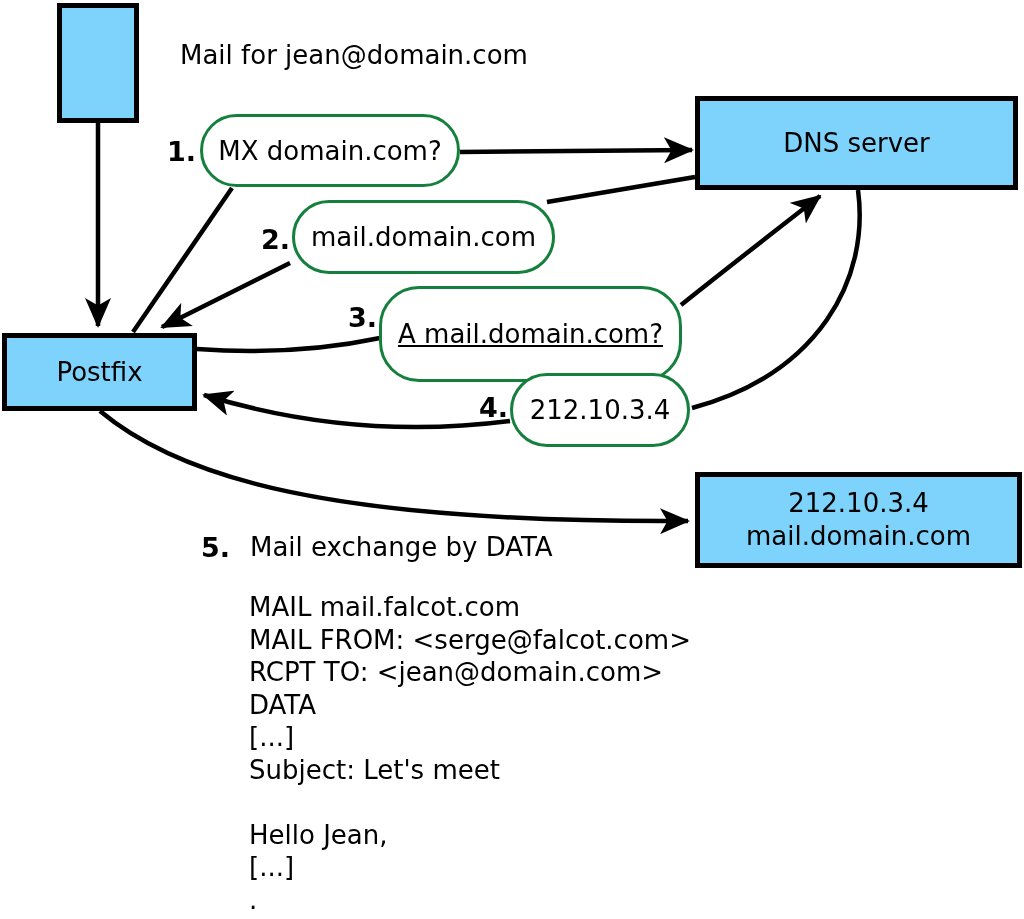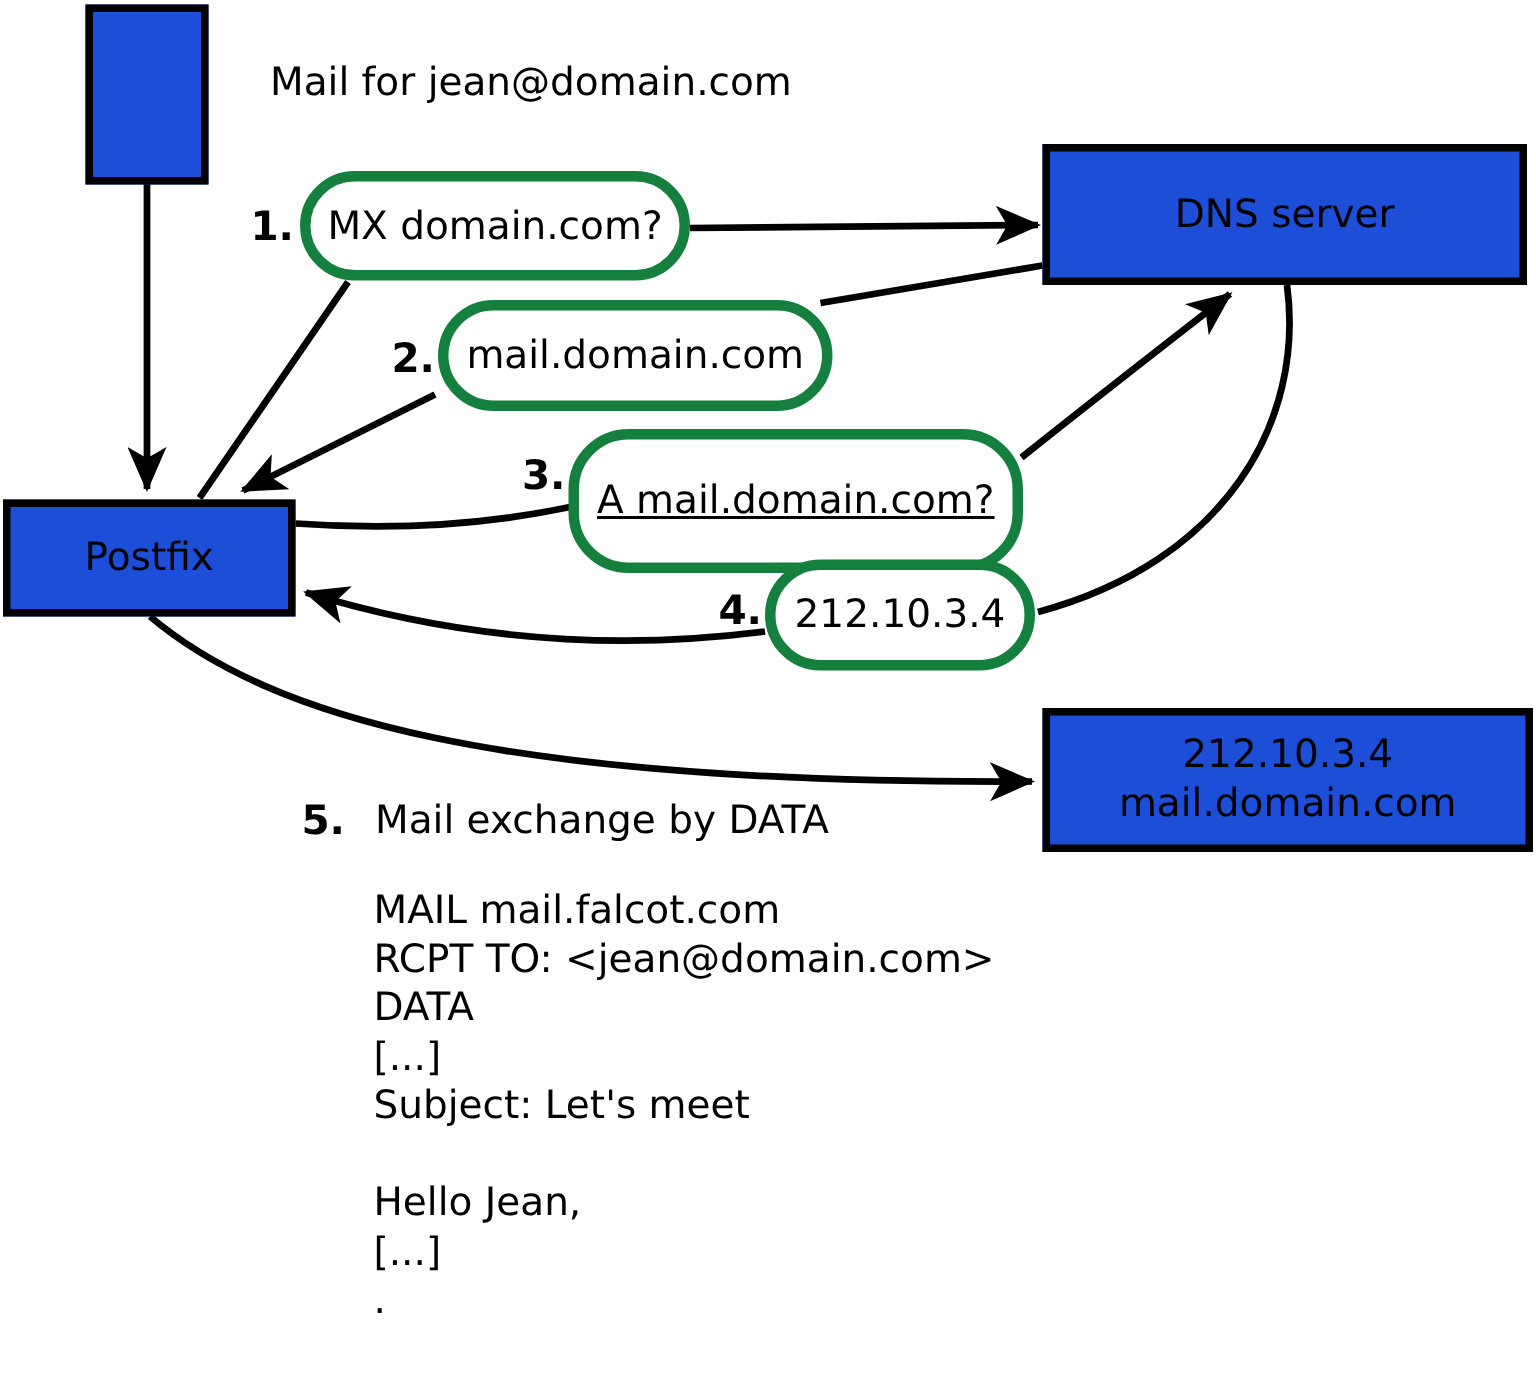--- a/index.html
+++ b/index.html
@@ -11,32 +11,32 @@
     position: relative;
     overflow: hidden;
   }
   .canvas { position: absolute; inset: 0; }
   svg.arrow-layer { position: absolute; left: 0; top: 0; }
 
   .node {
     position: absolute;
     box-sizing: border-box;
     border: 5px solid #000;
-    background: #1d4ed8;
+    background: #7dd3fc;
     display: flex;
     align-items: center;
     justify-content: center;
     font-size: 26px;
     line-height: 33px;
     text-align: center;
   }
   .pill {
     position: absolute;
     box-sizing: border-box;
-    border: 7px solid #15803d;
+    border: 3px solid #15803d;
     background: #fff;
     border-radius: 40px;
     display: flex;
     align-items: center;
     justify-content: center;
     font-size: 26px;
     white-space: nowrap;
   }
   .envelope   { left: 57px;  top: 3px;   width: 82px;  height: 120px; }
   .postfix    { left: 2px;   top: 333px; width: 195px; height: 78px; text-align: right; }
@@ -139,20 +139,21 @@
     <span>DNS server</span>
   </div>
 
   <div class="node mailserver">
     <div>212.10.3.4</div>
     <div>mail.domain.com</div>
   </div>
 
   <div class="smtp-block">
     <div class="smtp-line">MAIL mail.falcot.com</div>
+    <div class="smtp-line">MAIL FROM: &lt;serge@falcot.com&gt;</div>
     <div class="smtp-line">RCPT TO: &lt;jean@domain.com&gt;</div>
     <div class="smtp-line">DATA</div>
     <div class="smtp-line">[...]</div>
     <div class="smtp-line">Subject: Let's meet</div>
     <div class="smtp-line"></div>
     <div class="smtp-line">Hello Jean,</div>
     <div class="smtp-line">[...]</div>
     <div class="smtp-line">.</div>
   </div>
 

